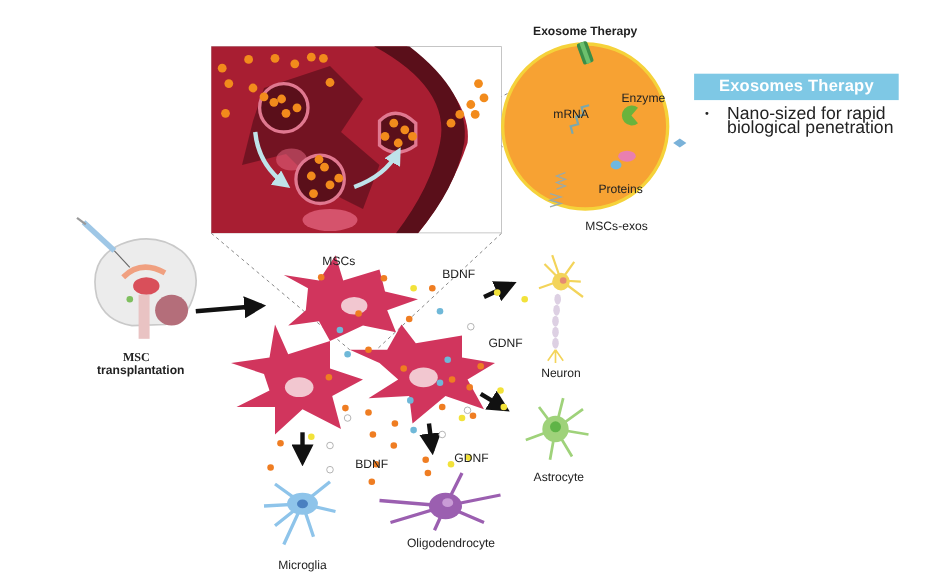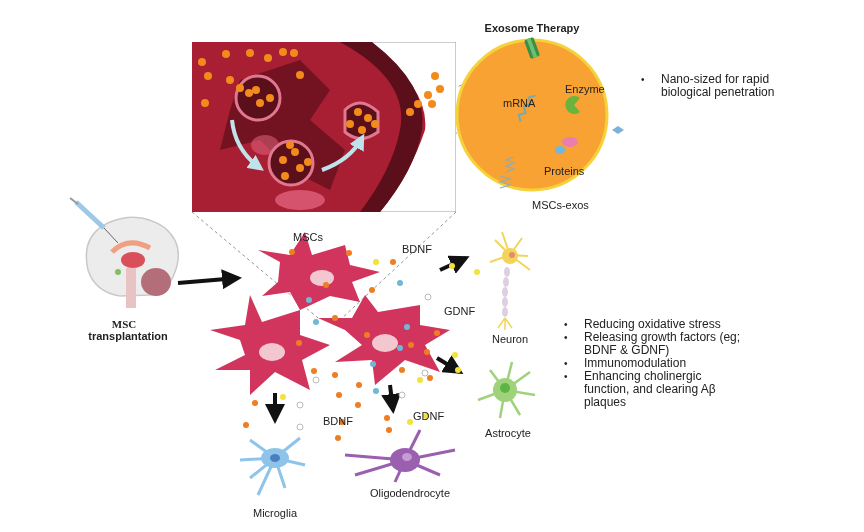--- a/index.html
+++ b/index.html
@@ -6,21 +6,21 @@
   body { width:864px; height:532px; position:relative; overflow:hidden;
          font-family:"Liberation Sans", sans-serif; color:#222; }
   svg#diagram { position:absolute; left:0; top:0; }
   .lbl { font-family:"Liberation Sans", sans-serif; font-size:11px; fill:#222; }
   .lbl-b { font-family:"Liberation Sans", sans-serif; font-size:11px; font-weight:bold; fill:#222; }
   .lbl-serif { font-family:"Liberation Serif", serif; font-size:11px; font-weight:bold; fill:#222; }
   .callout { position:absolute; }
   .callout .head { background:#7ec8e5; color:#ffffff; font-weight:bold; font-size:15px;
                    text-align:center; padding:3px 0 4px 0; letter-spacing:0.2px; }
   .callout ul { margin:6px 0 0 0; padding:0 0 0 20px; list-style:none; }
-  .callout li { font-size:12px; line-height:13px; color:#222; position:relative; padding-left:10px; margin:0; }
+  .callout li { font-size:16px; line-height:13px; color:#222; position:relative; padding-left:10px; margin:0; }
   .callout li::before { content:"•"; position:absolute; left:-10px; top:0; font-size:10px; }
   #exo-callout { left:631px; top:67px; width:186px; }
   #msc-callout { left:554px; top:312px; width:188px; }
 </style>
 </head>
 <body>
 
 <svg id="diagram" width="864" height="532" viewBox="0 0 864 532">
   <defs>
     <marker id="ah" viewBox="0 0 10 10" refX="8" refY="5" markerWidth="5" markerHeight="5" orient="auto">
@@ -249,25 +249,20 @@
     <g stroke="#9b5fb0" stroke-width="3" fill="none">
       <path d="M405,460 L345,455 M405,460 L455,450 M405,460 L440,475 M405,460 L355,475 M405,460 L420,430 M405,460 L395,482"></path>
     </g>
     <ellipse cx="405" cy="460" rx="15" ry="12" fill="#9b5fb0"></ellipse>
     <ellipse cx="407" cy="457" rx="5" ry="4" fill="#c99bd6"></ellipse>
     <text class="lbl" x="410" y="497" text-anchor="middle">Oligodendrocyte</text>
   </g>
 </svg>
 
 <div id="exo-callout" class="callout">
+  <div class="head">Exosomes Therapy</div>
   <ul>
     <li>Nano-sized for rapid biological penetration</li>
   </ul>
 </div>
 
 <div id="msc-callout" class="callout">
-  <ul>
-    <li>Reducing oxidative stress</li>
-    <li>Releasing growth factors (eg; BDNF &amp; GDNF)</li>
-    <li>Immunomodulation</li>
-    <li>Enhancing cholinergic function, and clearing Aβ plaques</li>
-  </ul>
 </div>
 
 </body></html>

